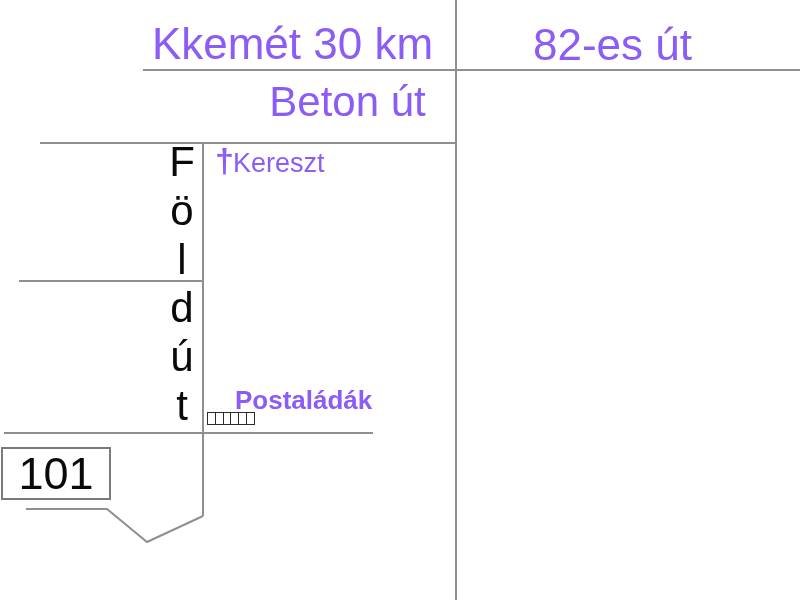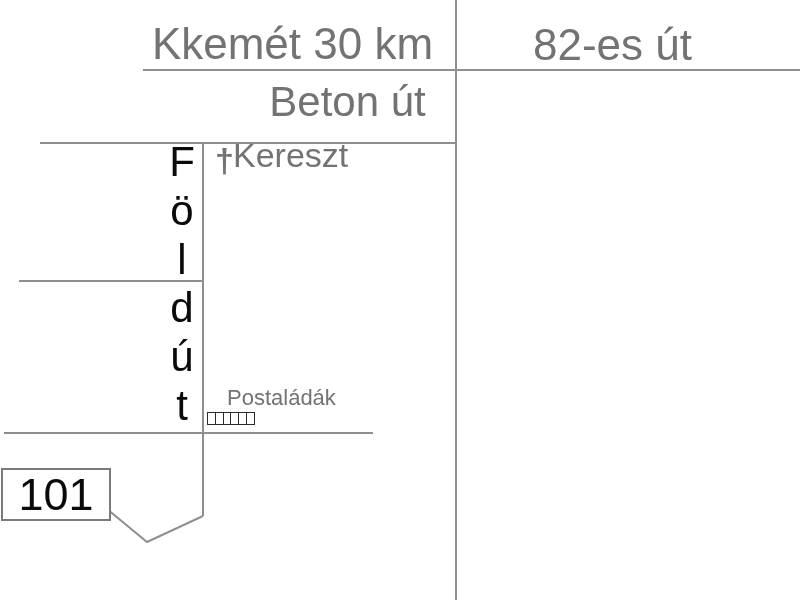--- a/index.html
+++ b/index.html
@@ -18,21 +18,21 @@
   }
   .roads {
     position: absolute;
     left: 0;
     top: 0;
   }
   .txt {
     position: absolute;
     line-height: 1;
     white-space: nowrap;
-    color: #737373;
+    color: #8b5cf6;
   }
   .dest {
     left: 145px; top: 22px;
     width: 295px;
     text-align: center;
     font-size: 44px;
   }
   .road51 {
     left: 495px; top: 23px;
     width: 235px;
@@ -55,26 +55,27 @@
     align-items: center;
     font-size: 42px;
     line-height: 1;
   }
   .cross {
     left: 215px; top: 143px;
     font-size: 34px;
     font-weight: bold;
   }
   .crosslabel {
-    left: 233px; top: 138px;
-    font-size: 34px;
+    left: 233px; top: 150px;
+    font-size: 27px;
   }
   .postlabel {
-    left: 227px; top: 387px;
-    font-size: 22px;
+    left: 235px; top: 387px;
+    font-size: 26px;
+    font-weight: bold;
   }
   .mailboxes {
     position: absolute;
     left: 207px; top: 412px;
     width: 48px; height: 13px;
     border: 1px solid #2a2a2a;
     display: flex;
     box-sizing: border-box;
     background: #ffffff;
   }
@@ -90,21 +91,20 @@
     left: 1px; top: 447px;
     width: 110px; height: 53px;
     border: 2px solid #7a7a7a;
     box-sizing: border-box;
     background: #ffffff;
     display: flex;
     align-items: center;
     justify-content: center;
     font-size: 45px;
     line-height: 1;
-    margin-top: 21px;
   }
 </style>
 </head>
 <body>
 
 <div class="stage">
 
   <svg class="roads" width="800" height="600" viewBox="0 0 800 600">
     <line x1="143" y1="70" x2="800" y2="70" stroke="#8f8f8f" stroke-width="2"></line>
     <line x1="456" y1="0" x2="456" y2="600" stroke="#8f8f8f" stroke-width="2"></line>

